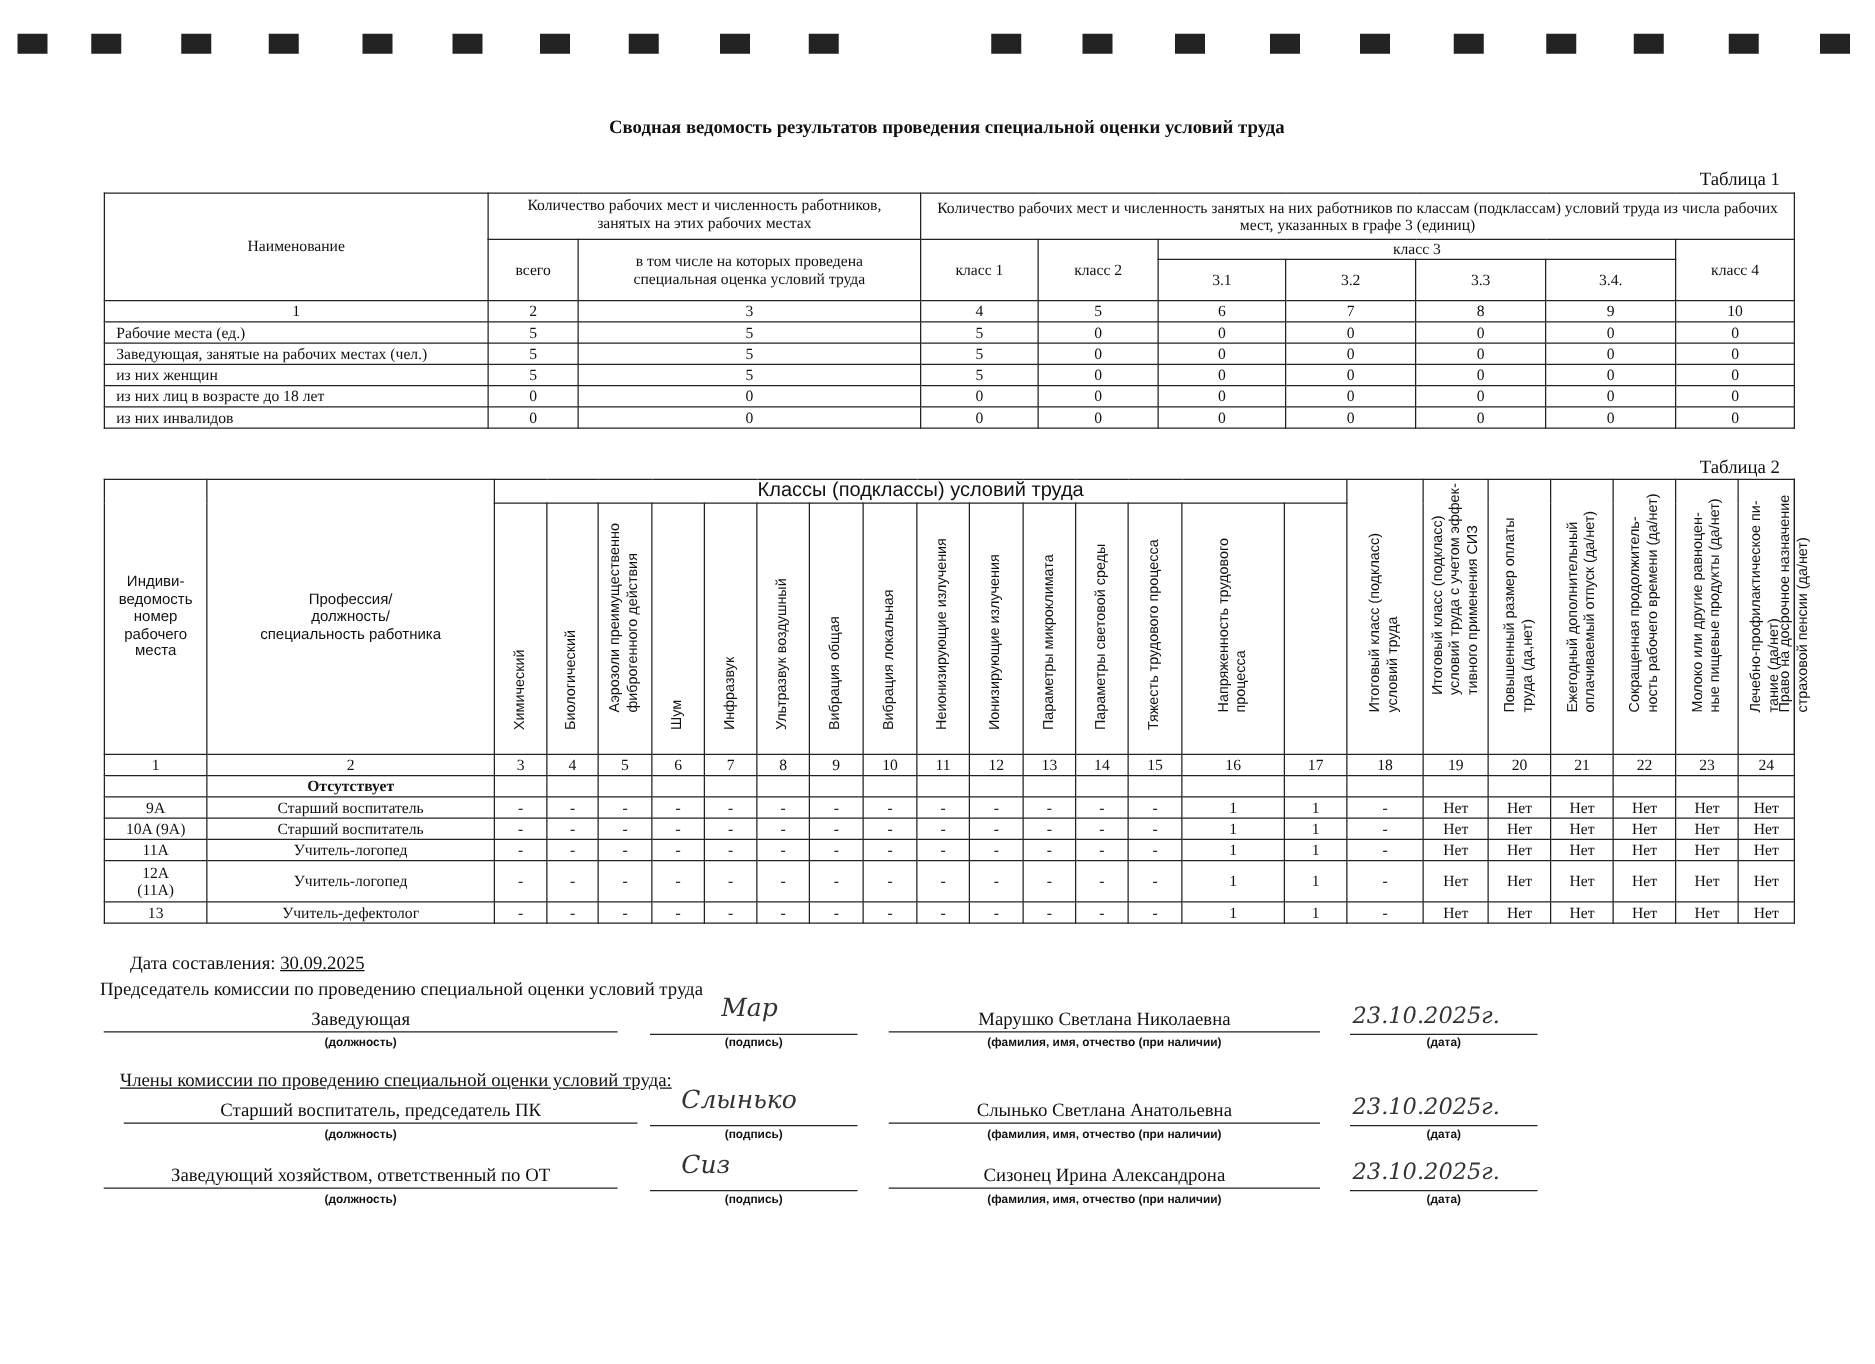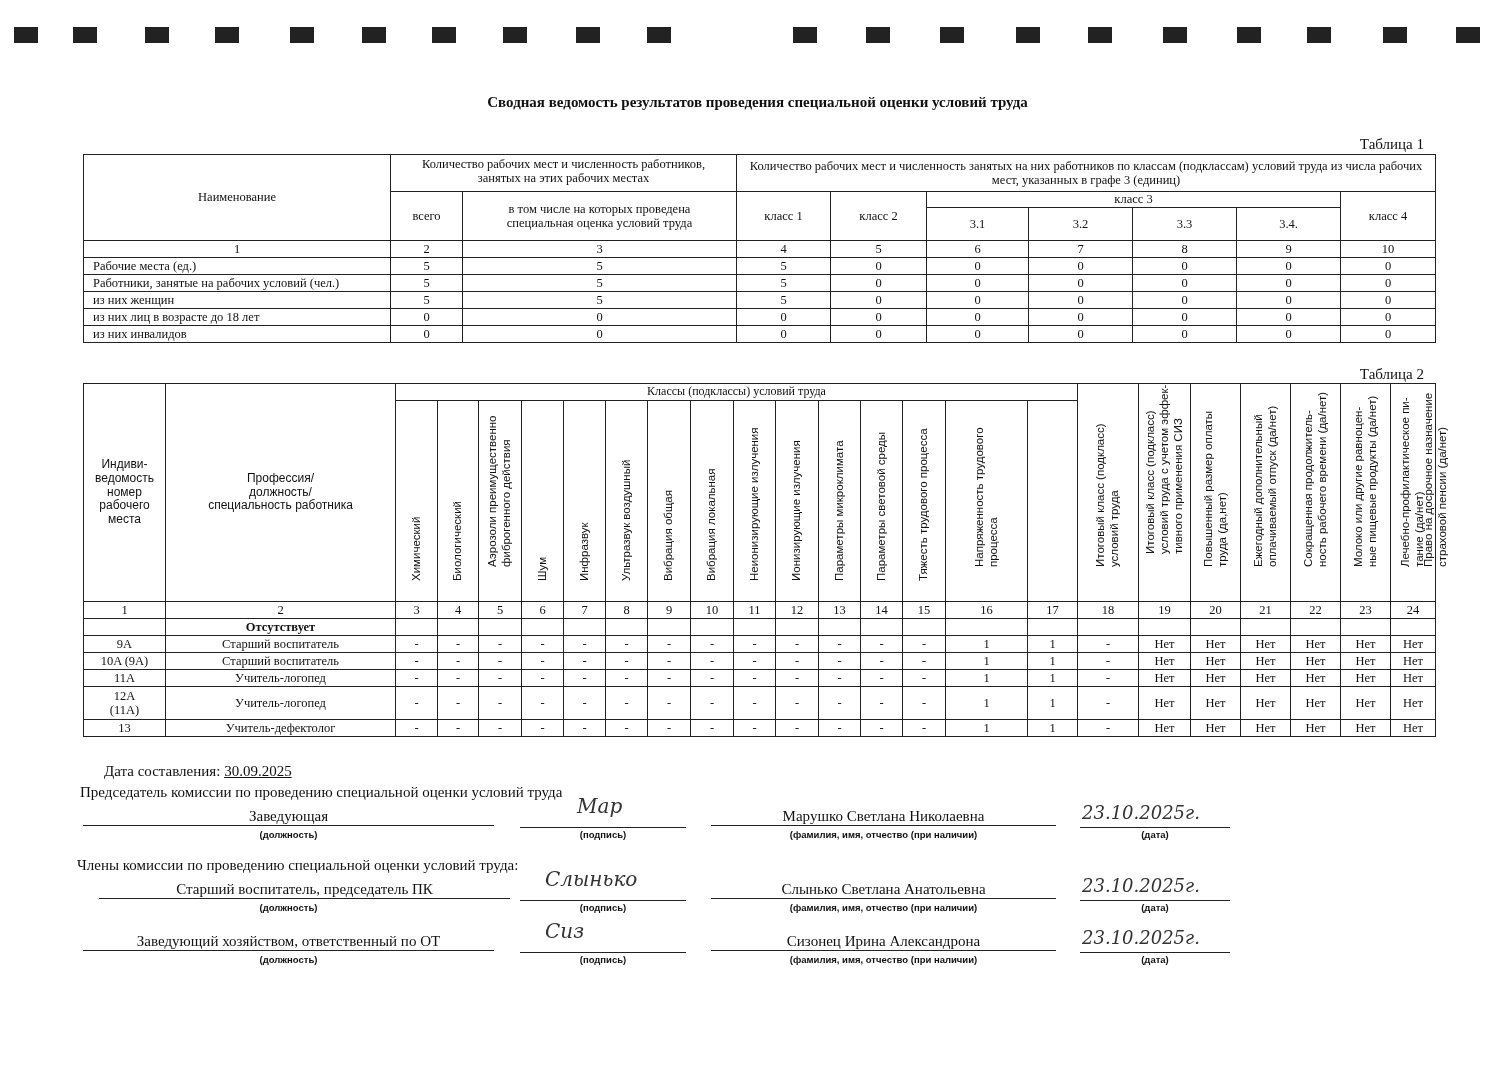--- a/index.html
+++ b/index.html
@@ -112,21 +112,21 @@
         <td>5</td>
         <td>5</td>
         <td>0</td>
         <td>0</td>
         <td>0</td>
         <td>0</td>
         <td>0</td>
         <td>0</td>
       </tr>
       <tr class="data">
-        <td class="left">Работники, занятые на рабочих условий (чел.)</td>
+        <td class="left">Заведующая, занятые на рабочих местах (чел.)</td>
         <td>5</td>
         <td>5</td>
         <td>5</td>
         <td>0</td>
         <td>0</td>
         <td>0</td>
         <td>0</td>
         <td>0</td>
         <td>0</td>
       </tr>
@@ -204,21 +204,21 @@
           <div style="font-family: &quot;Liberation Sans&quot;, sans-serif; font-size: 12px;">ведомость</div>
           <div style="font-family: &quot;Liberation Sans&quot;, sans-serif; font-size: 12px;">номер</div>
           <div style="font-family: &quot;Liberation Sans&quot;, sans-serif; font-size: 12px;">рабочего</div>
           <div style="font-family: &quot;Liberation Sans&quot;, sans-serif; font-size: 12px;">места</div>
         </td>
     <td rowspan="2" id="t2-h-prof" style="vertical-align:middle;">
           <div style="font-family: &quot;Liberation Sans&quot;, sans-serif; font-size: 12px;">Профессия/</div>
           <div style="font-family: &quot;Liberation Sans&quot;, sans-serif; font-size: 12px;">должность/</div>
           <div style="font-family: &quot;Liberation Sans&quot;, sans-serif; font-size: 12px;">специальность работника</div>
         </td>
-    <td colspan="15" style="font-family:Liberation Serif, serif;font-size:12px;">Классы (подклассы) условий труда</td>
+    <td colspan="15" style="font-family:Liberation Sans, sans-serif;font-size:16px;">Классы (подклассы) условий труда</td>
     <th class="rot" rowspan="2" id="t2-rot-14">
           <span>
             <div>Итоговый класс (подкласс)</div>
             <div>условий труда</div>
           </span>
         </th>
     <th class="rot" rowspan="2" id="t2-rot-15">
           <span>
             <div>Итоговый класс (подкласс)</div>
             <div>условий труда с учетом эффек-</div>
@@ -524,21 +524,21 @@
         <td>Нет</td>
       </tr>
     </tbody>
 </table>
 
 <div class="sign" style="left:104px;top:763px;">
   <span>Дата составления:</span>
   <span class="date-underline">30.09.2025</span>
 </div>
 <div class="sign" style="left:80px;top:784px;">Председатель комиссии по проведению специальной оценки условий труда</div>
-<div class="sign" style="left:77px;top:857px;">Члены комиссии по проведению специальной оценки условий труда:</div>
+<div class="sign" style="left:96px;top:857px;text-decoration:underline;">Члены комиссии по проведению специальной оценки условий труда:</div>
 
 <div id="signatures">
     <div class="line" style="left: 83px; top: 808px; width: 411px;">Заведующая</div>
     <div class="line" style="left: 520px; top: 808px; width: 166px; height: 19px;"></div>
     <div class="hand" style="left: 577px; top: 794px;">Мар</div>
     <div class="line" style="left: 711px; top: 808px; width: 345px;">Марушко Светлана Николаевна</div>
     <div class="line" style="left: 1080px; top: 808px; width: 150px; height: 19px;"></div>
     <div class="hand" style="left: 1082px; top: 802px; font-size: 18px;">23.10.2025г.</div>
     <div class="cap" style="left: 83px; width: 411px; top: 829px;">(должность)</div>
     <div class="cap" style="left: 520px; width: 166px; top: 829px;">(подпись)</div>

